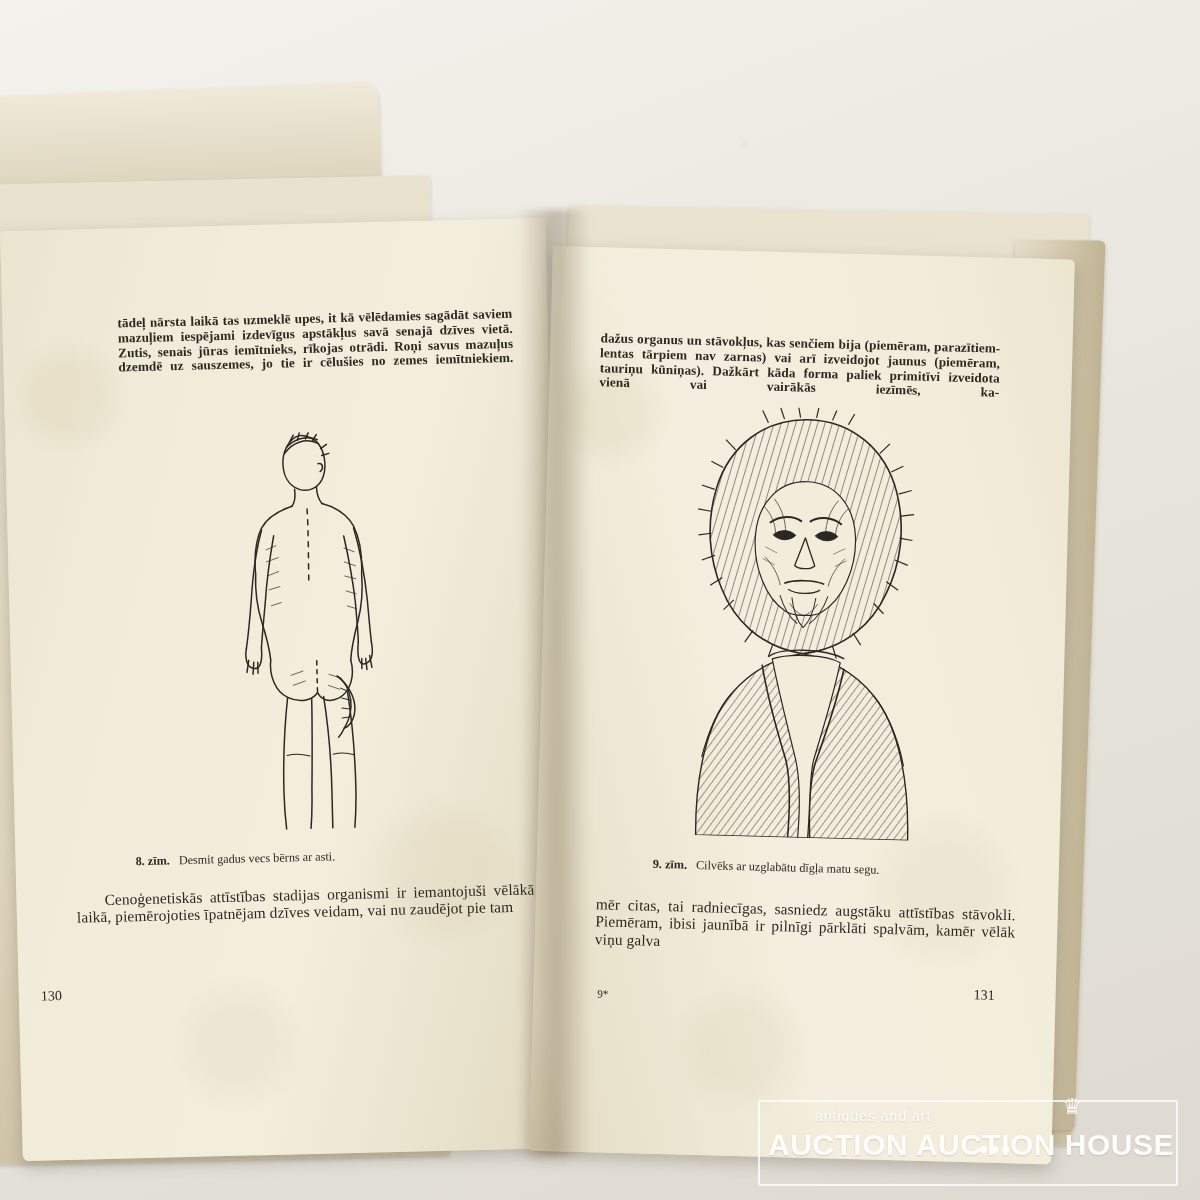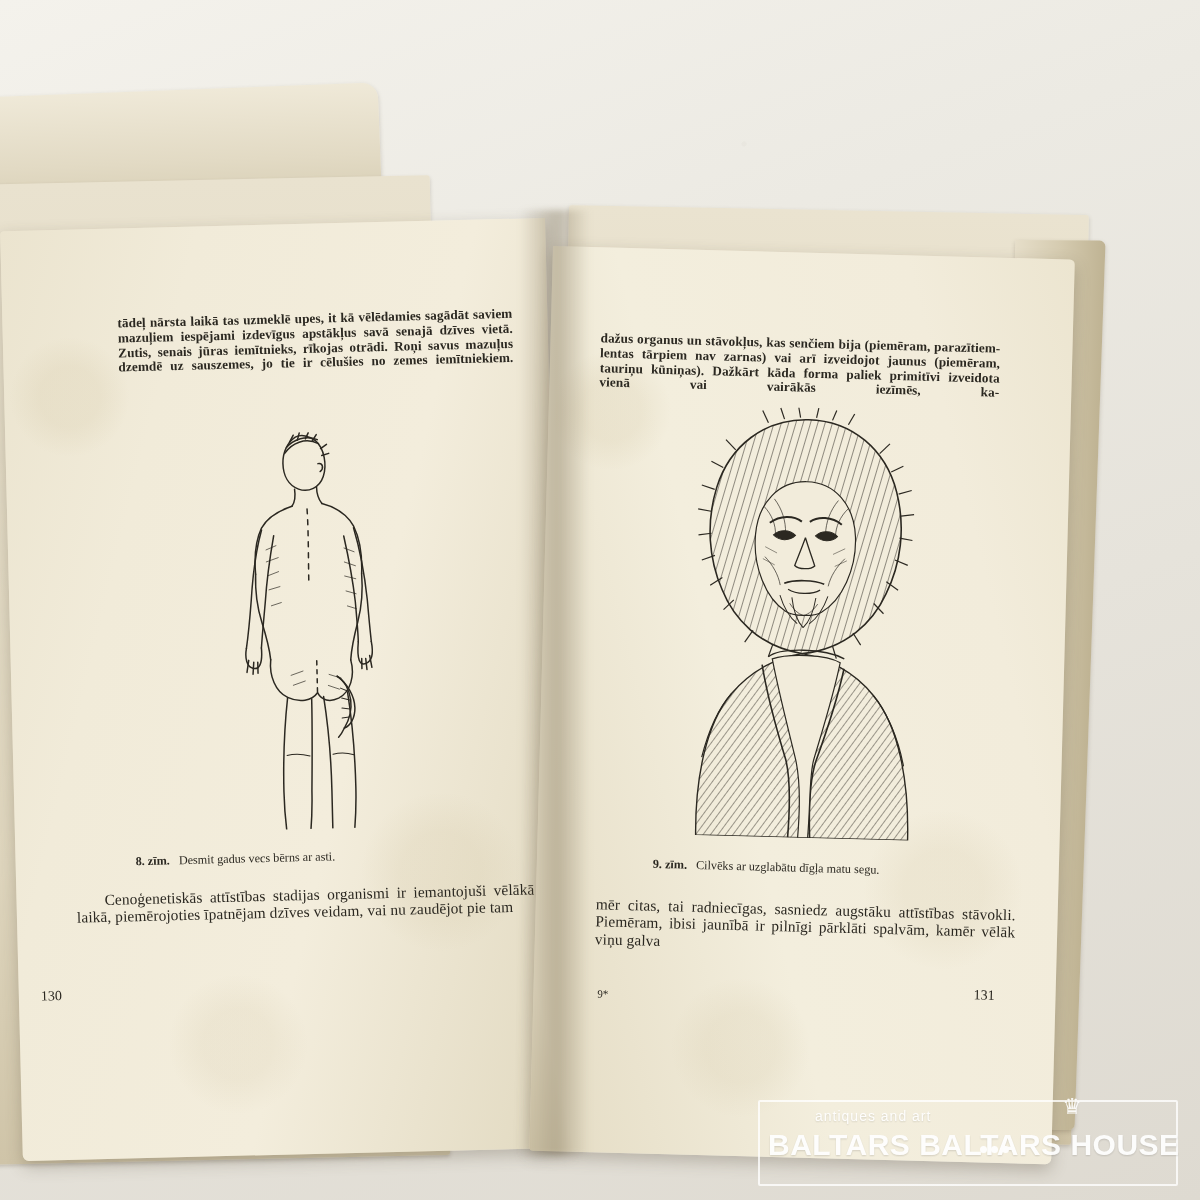--- a/index.html
+++ b/index.html
@@ -485,21 +485,21 @@
       </div>
     </div>
 
     <div class="gutter"></div>
   </div>
 
   <div class="watermark">
     <div class="wm-box"></div>
     <div class="wm-crown">♛</div>
     <div class="wm-small">antiques and art</div>
-    <div class="wm-big">BALTARS BALTARS HOUSE</div>
+    <div class="wm-big">AUCTION AUCTION HOUSE</div>
     <div class="wm-dots">
         <i></i>
         <i></i>
         <i></i>
       </div>
   </div>
 
 </div>
 
 </body></html>

